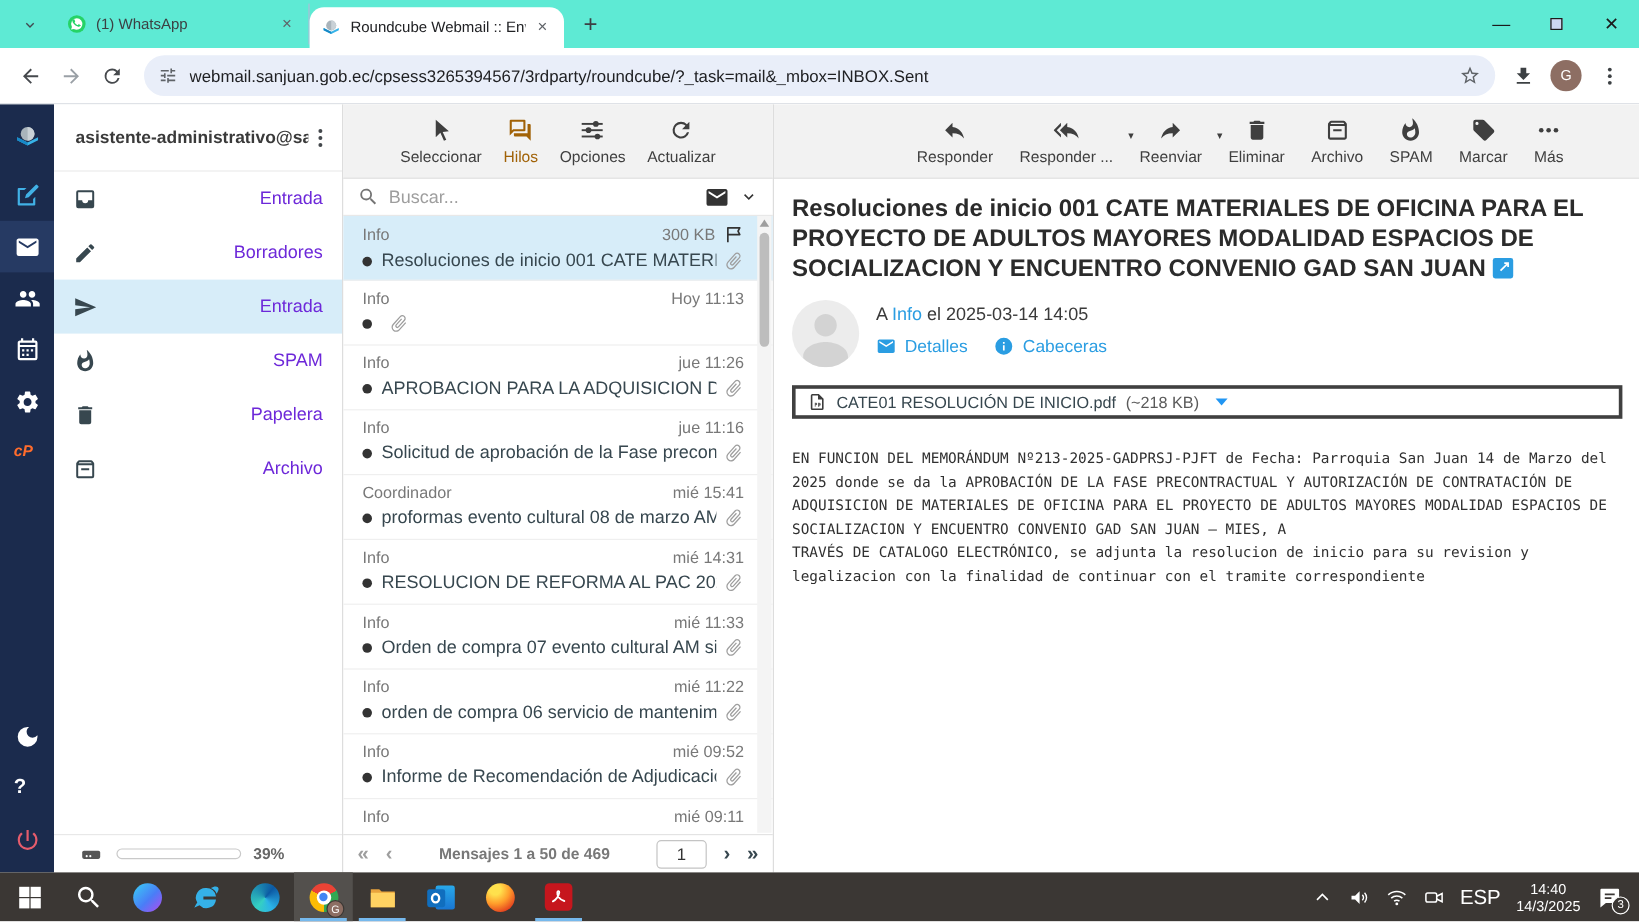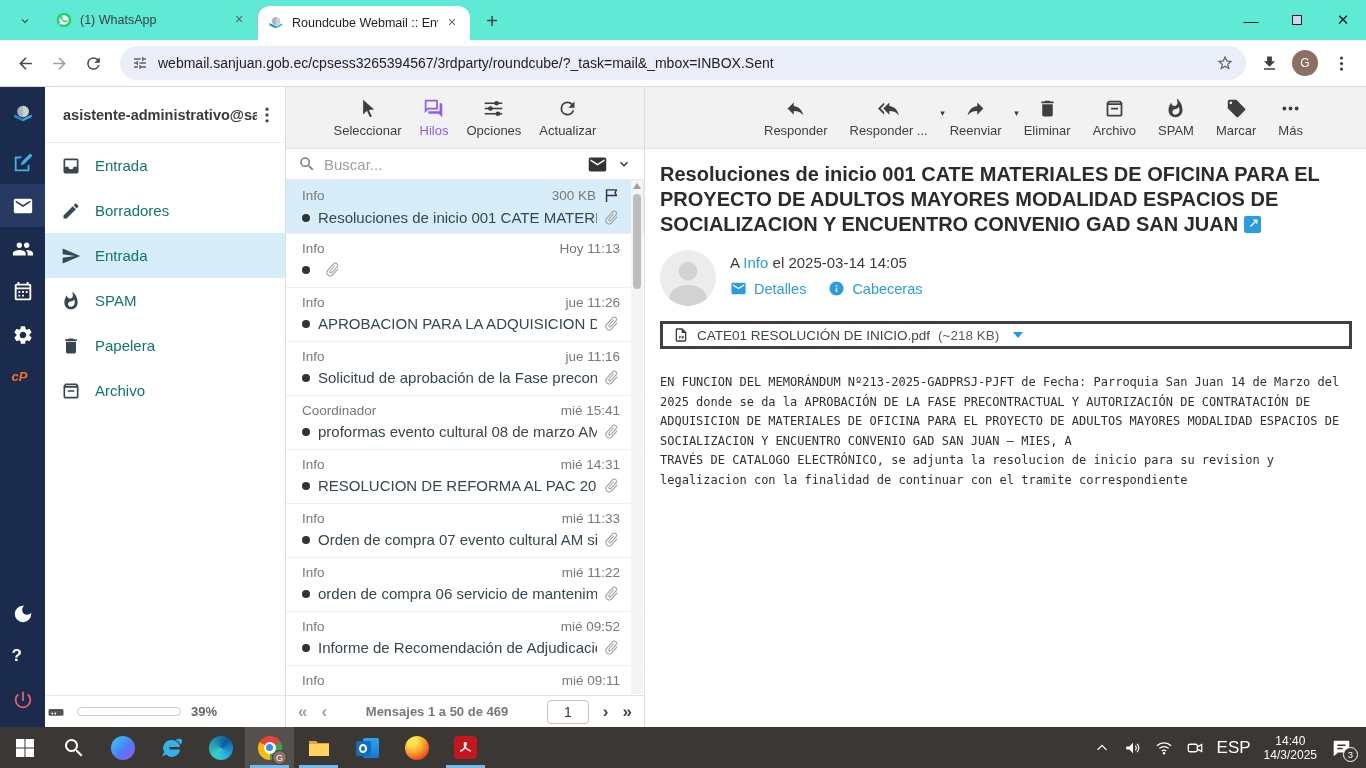--- a/index.html
+++ b/index.html
@@ -48,34 +48,34 @@
   .rail-item.mail.active { background:#263a63; }
   .rail-item.logout { color:#e55c6c; }
   .rail-spacer { flex:1; }
   .cp-text { font-size:13px; font-weight:bold; font-style:italic; color:#ff6c2c; }
   .help-text { font-size:17px; font-weight:bold; color:#fff; }
 
   .folders-col { width:240px; background:#fff; display:flex; flex-direction:column; }
   .account-row { height:56px; border-bottom:1px solid #ececec; display:flex; align-items:center; padding:0 8px 0 18px; }
   .account-name { flex:1; font-size:14.5px; font-weight:bold; color:#3a3a3a; white-space:nowrap; overflow:hidden; }
   .account-kebab { width:20px; height:20px; color:#44484c; flex:none; }
-  .folder { height:45px; display:flex; align-items:center; padding:0 16px; gap:14px; font-size:15px; color:#0f766e; }
+  .folder { height:45px; display:flex; align-items:center; padding:0 16px; gap:14px; font-size:15px; color:#6d28d9;justify-content:space-between; }
   .folder.selected { background:#d7edf9; }
   .ficon { width:20px; height:20px; color:#37474f; flex:none; }
-  .quota-row { margin-top:auto; height:32px; border-top:1px solid #e8e8e8; display:flex; align-items:center; padding:0 0; gap:10px; }
+  .quota-row { margin-top:auto; height:32px; border-top:1px solid #e8e8e8; display:flex; align-items:center; padding:0 20px; gap:10px; }
   .quota-row .disk { width:22px; height:18px; color:#555; }
   .quota-bar { width:104px; height:9px; border:1px solid #c9c9c9; border-radius:5px; background:#fff; overflow:hidden; }
   .quota-fill { height:100%; background:#7cc3ef; border-radius:5px 0 0 5px; }
   .quota-text { font-size:13px; font-weight:bold; color:#666; }
 
   .list-col { width:360px; border-left:1px solid #ddd; border-right:1px solid #ddd; background:#fff; display:flex; flex-direction:column; position:relative; }
   .panel-toolbar { height:62px; background:#f2f2f2; border-bottom:1px solid #e2e2e2; display:flex; align-items:center; justify-content:center; flex:none; }
   .tbtn { display:flex; flex-direction:column; align-items:center; gap:4px; padding:0 9px; color:#3f3f3f; font-size:13px; position:relative; }
   .tbtn .ticon { width:21px; height:21px; }
-  .tbtn.disabled { color:#8b5cf6; }
+  .tbtn.disabled { color:#a16207; }
   .tcaret { position:absolute; right:-6px; bottom:20px; font-size:9px; color:#3f3f3f; }
 
   .search-row { height:31px; border-bottom:1px solid #e8e8e8; display:flex; align-items:center; padding:0 12px; gap:8px; flex:none; }
   .search-row .mag { width:18px; height:18px; color:#757575; flex:none; }
   .search-input { flex:1; border:none; outline:none; font-size:15px; color:#333; font-family:"Liberation Sans",sans-serif; background:transparent; }
   .search-input::placeholder { color:#9e9e9e; }
   .search-row .senv { width:21px; height:21px; color:#333; flex:none; }
   .search-row .schev { width:16px; height:16px; color:#333; flex:none; }
 
   .rows { flex:1; overflow:hidden; }

